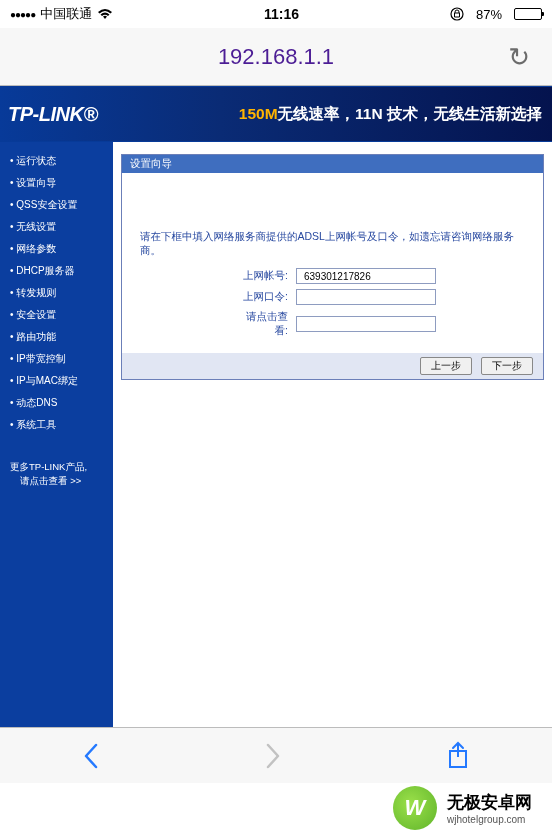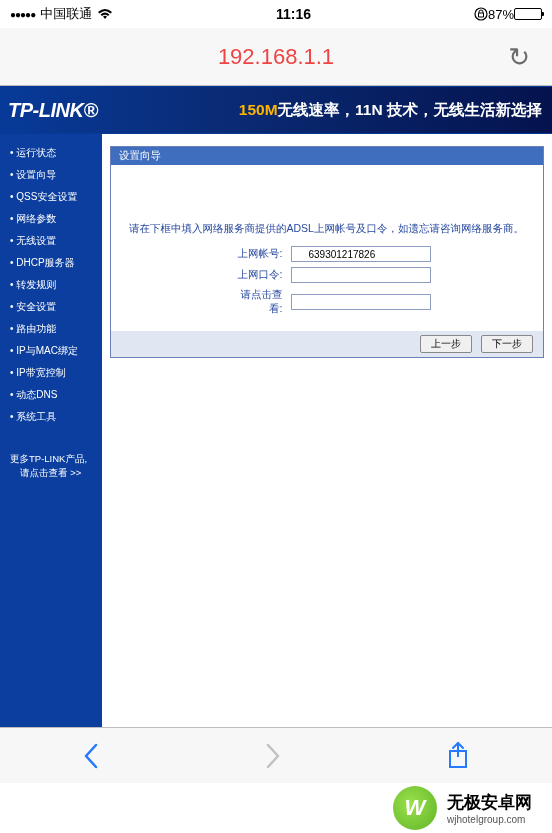--- a/index.html
+++ b/index.html
@@ -17,51 +17,51 @@
     display: flex;
     align-items: center;
     justify-content: space-between;
     padding: 0 10px;
     font-size: 13px;
     color: #000;
   }
   .status-left { display: flex; align-items: center; gap: 5px; }
   .dots { font-size: 10px; letter-spacing: -1px; }
   .status-center { font-weight: 600; font-size: 14px; }
-  .status-right { display: flex; align-items: center; gap: 0; }
+  .status-right { display: flex; align-items: center; gap: 12px; }
   .battery {
     width: 28px; height: 12px;
     border: 1px solid #000; border-radius: 2px;
     position: relative; display: inline-block;
   }
   .battery::after {
     content: ""; position: absolute; right: -3px; top: 3px;
     width: 2px; height: 4px; background: #000; border-radius: 0 1px 1px 0;
   }
   .battery-fill { background: #000; height: 100%; width: 87%; }
 
   .addr-bar {
     height: 58px;
     background: #f7f7f7;
     border-bottom: 1px solid #bcbcbc;
     display: flex; align-items: center; justify-content: center;
     position: relative;
   }
-  .addr-text { font-size: 22px; color: #ef4444; }
+  .addr-text { font-size: 22px; color: #4c1d95; }
   .reload-icon {
     position: absolute; right: 22px; top: 50%; transform: translateY(-50%);
     font-size: 26px; color: #6c6c6c;
   }
 
   .router-frame {
     background: #fff;
     position: relative;
   }
   .banner {
-    height: 48px;
+    height: 56px;
     background: linear-gradient(to right, #073a99 0%, #0a2b75 40%, #04134e 100%);
     border-top: 1px solid #073a98;
     border-bottom: 1px solid #073a98;
     display: flex; align-items: center;
   }
   .banner-logo {
     color: #fff; font-weight: 800; font-size: 20px;
     margin-left: 8px;
     letter-spacing: -0.5px;
     font-style: italic;
@@ -71,21 +71,21 @@
     color: #fff; font-size: 15.5px; font-weight: 700;
     white-space: nowrap;
   }
   .banner-150m { color: #ffb400; }
 
   .router-body {
     display: flex;
     min-height: 600px;
   }
   .sidebar {
-    width: 102px;
+    width: 113px;
     background: #0b3e9f;
     padding: 8px 4px;
     color: #fff;
     font-size: 10px;
   }
   .sidebar-item {
     padding: 4px 2px 4px 6px;
     cursor: pointer;
   }
   .sidebar-item::before {
@@ -118,21 +118,21 @@
     padding: 10px 14px 10px 18px;
     color: #2849a0;
   }
   .panel-hint { margin-bottom: 10px; margin-top: 47px; }
   .form-row {
     display: flex; align-items: center; margin-bottom: 5px; justify-content: center;
   }
   .form-row label { width: 55px; text-align: right; margin-right: 8px; color:#2849a0;}
   .form-row input {
     width: 140px; height: 16px; font-size: 10px;
-    border: 1px solid #8e9cc0; padding: 0 17px;
+    border: 1px solid #8e9cc0; padding: 0 7px;
   }
   .panel-foot {
     background: #e1e6f3;
     padding: 4px 10px;
     text-align: right;
   }
   .panel-foot button {
     font-size: 10px;
     background: #f0f0f0;
     border: 1px solid #888;
@@ -211,28 +211,28 @@
     <span class="banner-text">
       <span class="banner-150m">150M</span><span>无线速率，11N 技术，无线生活新选择</span>
     </span>
   </div>
 
   <div class="router-body">
     <div class="sidebar">
       <div class="sidebar-item">运行状态</div>
       <div class="sidebar-item">设置向导</div>
       <div class="sidebar-item">QSS安全设置</div>
+      <div class="sidebar-item">无线设置</div>
       <div class="sidebar-item">网络参数</div>
-      <div class="sidebar-item">无线设置</div>
       <div class="sidebar-item">DHCP服务器</div>
       <div class="sidebar-item">转发规则</div>
       <div class="sidebar-item">安全设置</div>
       <div class="sidebar-item">路由功能</div>
+      <div class="sidebar-item">IP带宽控制</div>
       <div class="sidebar-item">IP与MAC绑定</div>
-      <div class="sidebar-item">IP带宽控制</div>
       <div class="sidebar-item">动态DNS</div>
       <div class="sidebar-item">系统工具</div>
       <div class="promo">
         <div>更多TP-LINK产品,</div>
         <div class="link-click">请点击查看 &gt;&gt;</div>
       </div>
     </div>
 
     <div class="content">
       <div class="panel">

